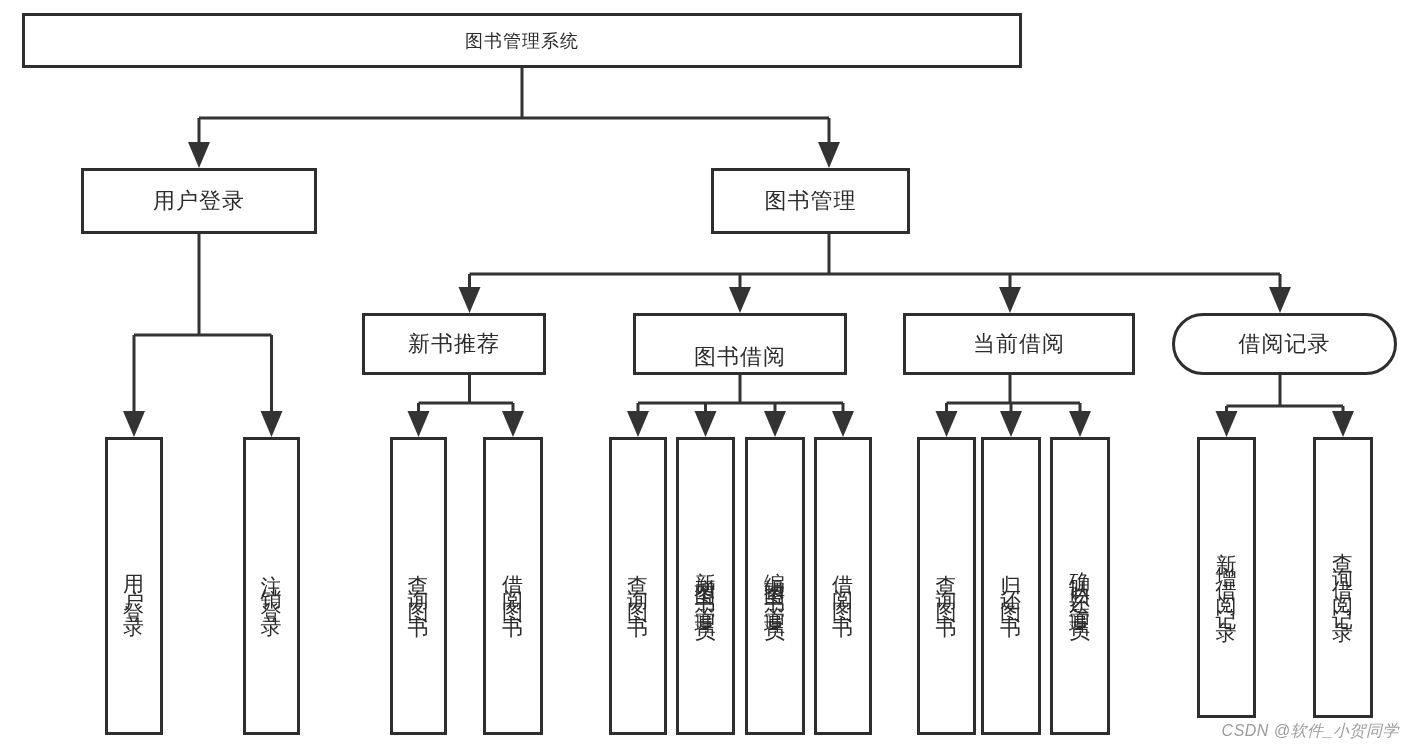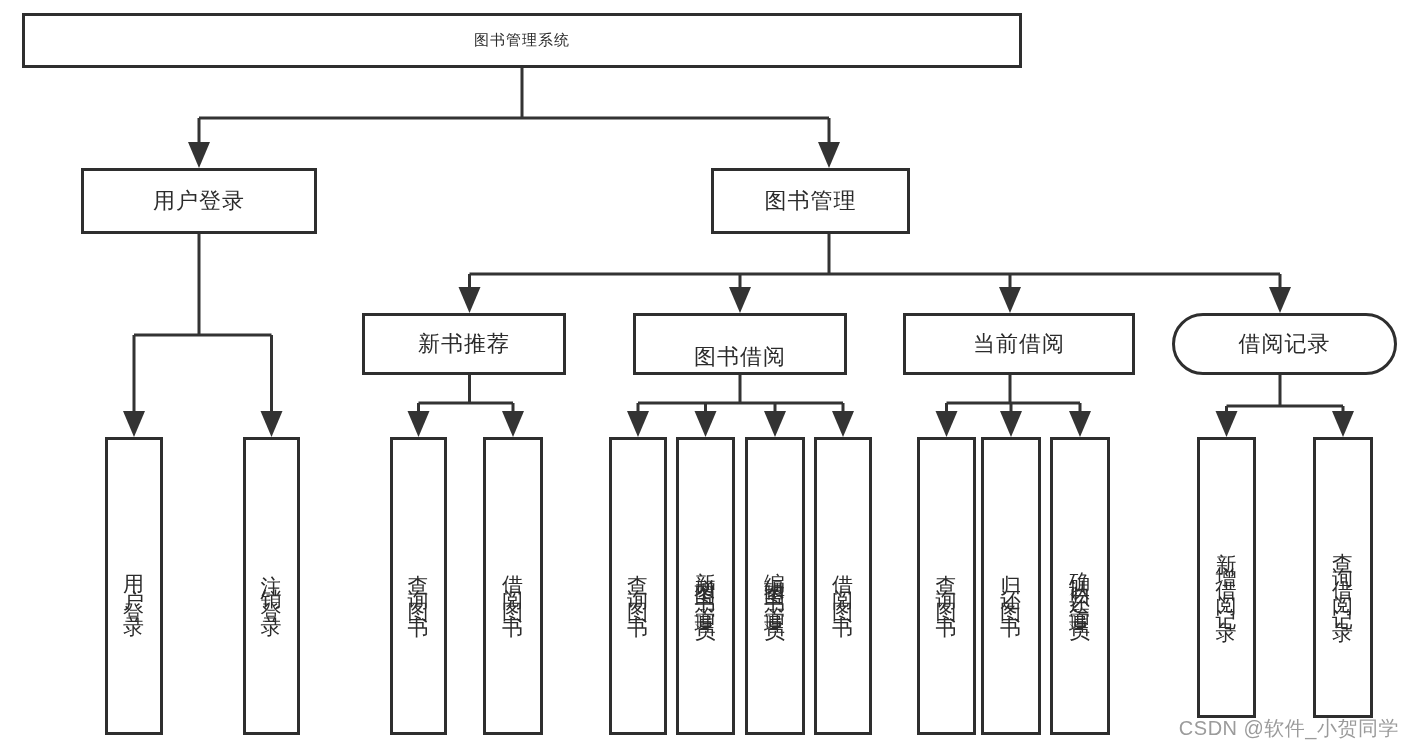--- a/index.html
+++ b/index.html
@@ -14,36 +14,37 @@
   .node{
     position:absolute;
     box-sizing:border-box;
     border:3px solid #2e2e2e;
     background:#ffffff;
     display:flex;align-items:center;justify-content:center;
     z-index:2;
     color:#2b2b2b;
   }
   .hlabel{font-size:22px;letter-spacing:1px;}
-  .root-label{font-size:15px;letter-spacing:1px;}
+  .root-label{font-size:18px;letter-spacing:1px;}
   .leaf .vtext{
     writing-mode:vertical-rl;
     text-orientation:mixed;
     font-size:21px;
     line-height:1;
     color:#2b2b2b;
     white-space:nowrap;
   }
   .watermark{
     position:absolute;
     right:6px;bottom:5px;
-    font-size:20px;
+    font-size:16px;
     color:#9b9b9b;
     z-index:5;
     letter-spacing:0.5px;
+    font-style:italic;
   }
 </style>
 </head>
 <body>
 
 <div id="canvas">
 
   <svg id="wires" width="1405" height="747" viewBox="0 0 1405 747">
     <g stroke="#333333" stroke-width="3" fill="none">
 
@@ -88,21 +89,21 @@
     <span class="root-label">图书管理系统</span>
   </div>
 
   <div class="node" style="left:81px;top:168px;width:236px;height:66px;">
     <span class="hlabel">用户登录</span>
   </div>
   <div class="node" style="left:711px;top:168px;width:199px;height:66px;">
     <span class="hlabel">图书管理</span>
   </div>
 
-  <div class="node" style="left:362px;top:313px;width:204px;height:62px;">
+  <div class="node" style="left:362px;top:313px;width:184px;height:62px;">
     <span class="hlabel">新书推荐</span>
   </div>
   <div class="node" style="left:633px;top:313px;width:214px;height:62px;align-items:flex-end;">
     <span class="hlabel">图书借阅</span>
   </div>
   <div class="node" style="left:903px;top:313px;width:232px;height:62px;">
     <span class="hlabel">当前借阅</span>
   </div>
   <div class="node" style="left:1172px;top:313px;width:225px;height:62px;border-radius:31px;">
     <span class="hlabel">借阅记录</span>

